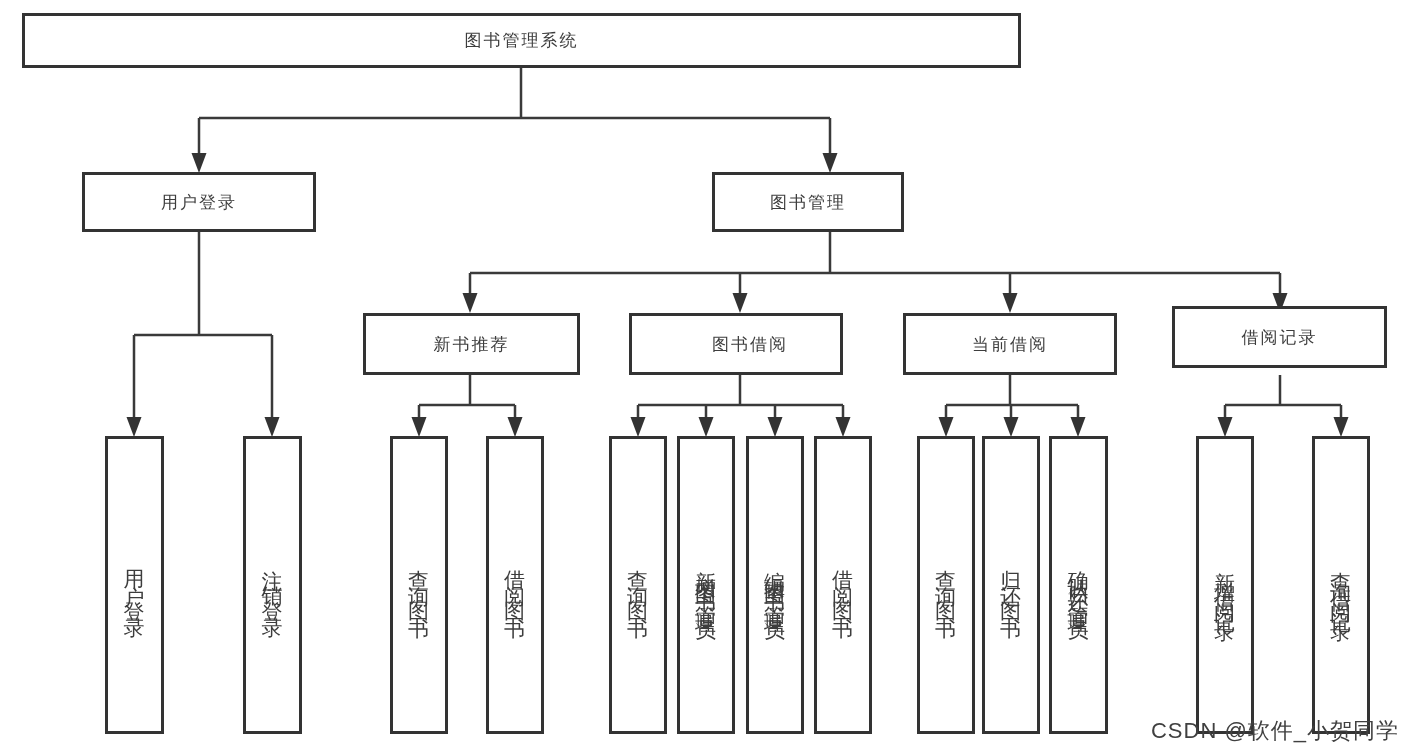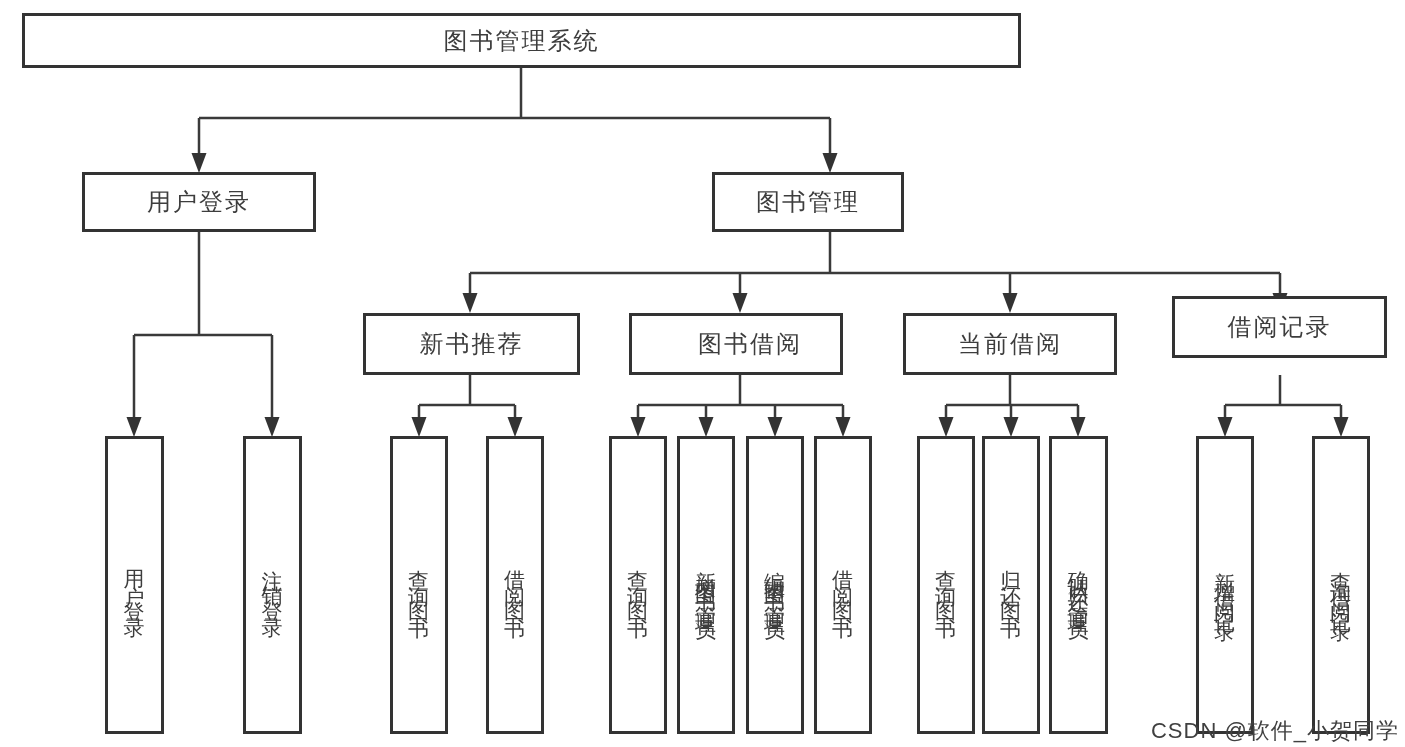--- a/index.html
+++ b/index.html
@@ -36,21 +36,21 @@
     box-sizing: border-box;
     background: #ffffff;
     border: 3px solid #333333;
     display: flex;
     align-items: center;
     justify-content: center;
     color: #3d3d3d;
     z-index: 1;
   }
   .hbox {
-    font-size: 24px;
+    font-size: 17px;
     letter-spacing: 2px;
     white-space: nowrap;
   }
   .vbox span {
     writing-mode: vertical-rl;
     text-orientation: mixed;
     font-size: 21px;
     white-space: nowrap;
     line-height: 1;
   }
@@ -136,21 +136,21 @@
 
   <div class="box hbox" style="left:363px; top:313px; width:217px; height:62px;">
     <span>新书推荐</span>
   </div>
   <div class="box hbox" style="left:629px; top:313px; width:214px; height:62px;padding-left:28px;">
     <span>图书借阅</span>
   </div>
   <div class="box hbox" style="left:903px; top:313px; width:214px; height:62px;">
     <span>当前借阅</span>
   </div>
-  <div class="box hbox" style="left:1172px; top:296px; width:215px; height:62px;">
+  <div class="box hbox" style="left:1172px; top:306px; width:215px; height:62px;">
     <span>借阅记录</span>
   </div>
 
   <div class="box vbox v4" style="left:105px; top:436px; width:59px; height:298px;">
     <span>用户登录</span>
   </div>
   <div class="box vbox v4" style="left:243px; top:436px; width:59px; height:298px;">
     <span>注销登录</span>
   </div>
 

